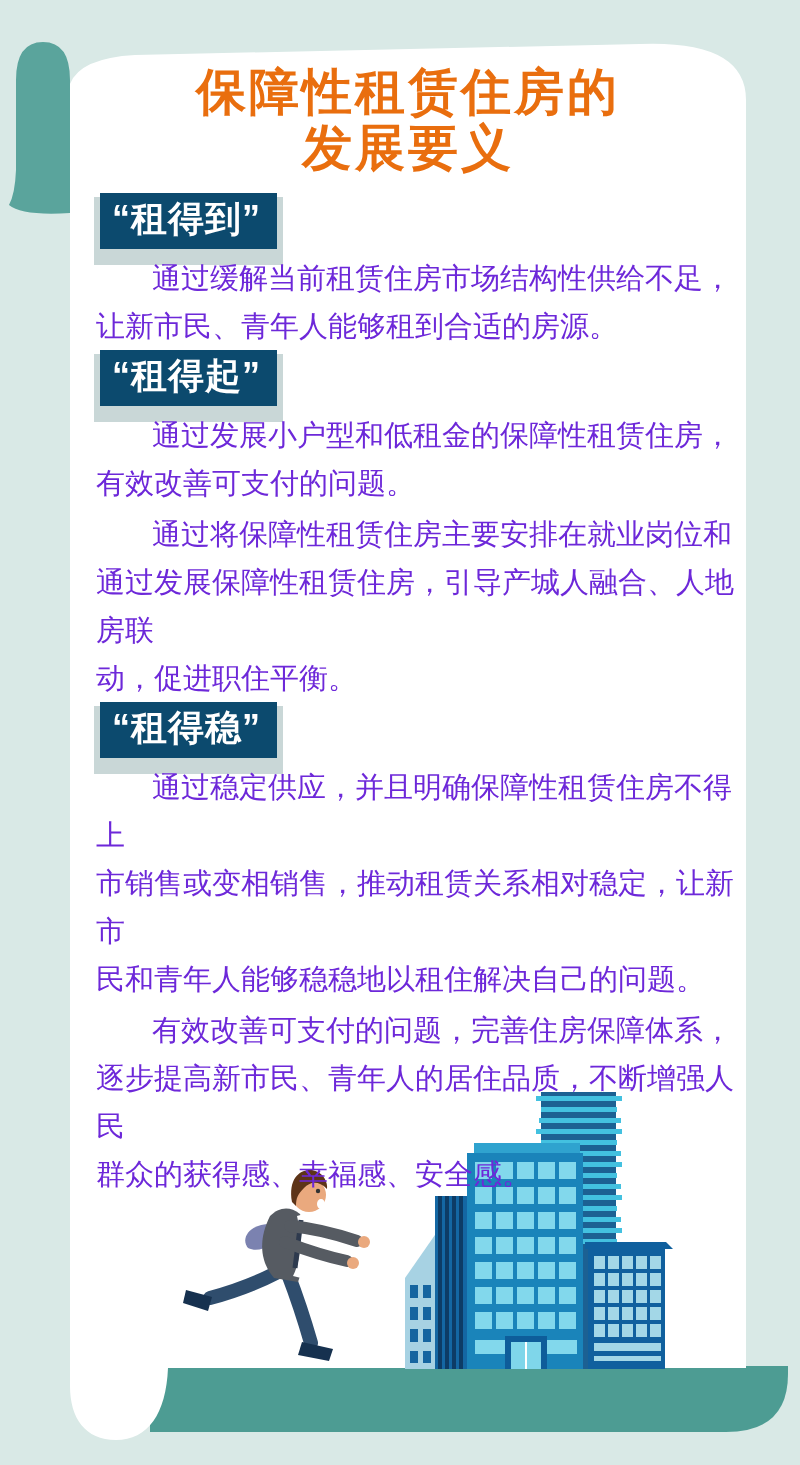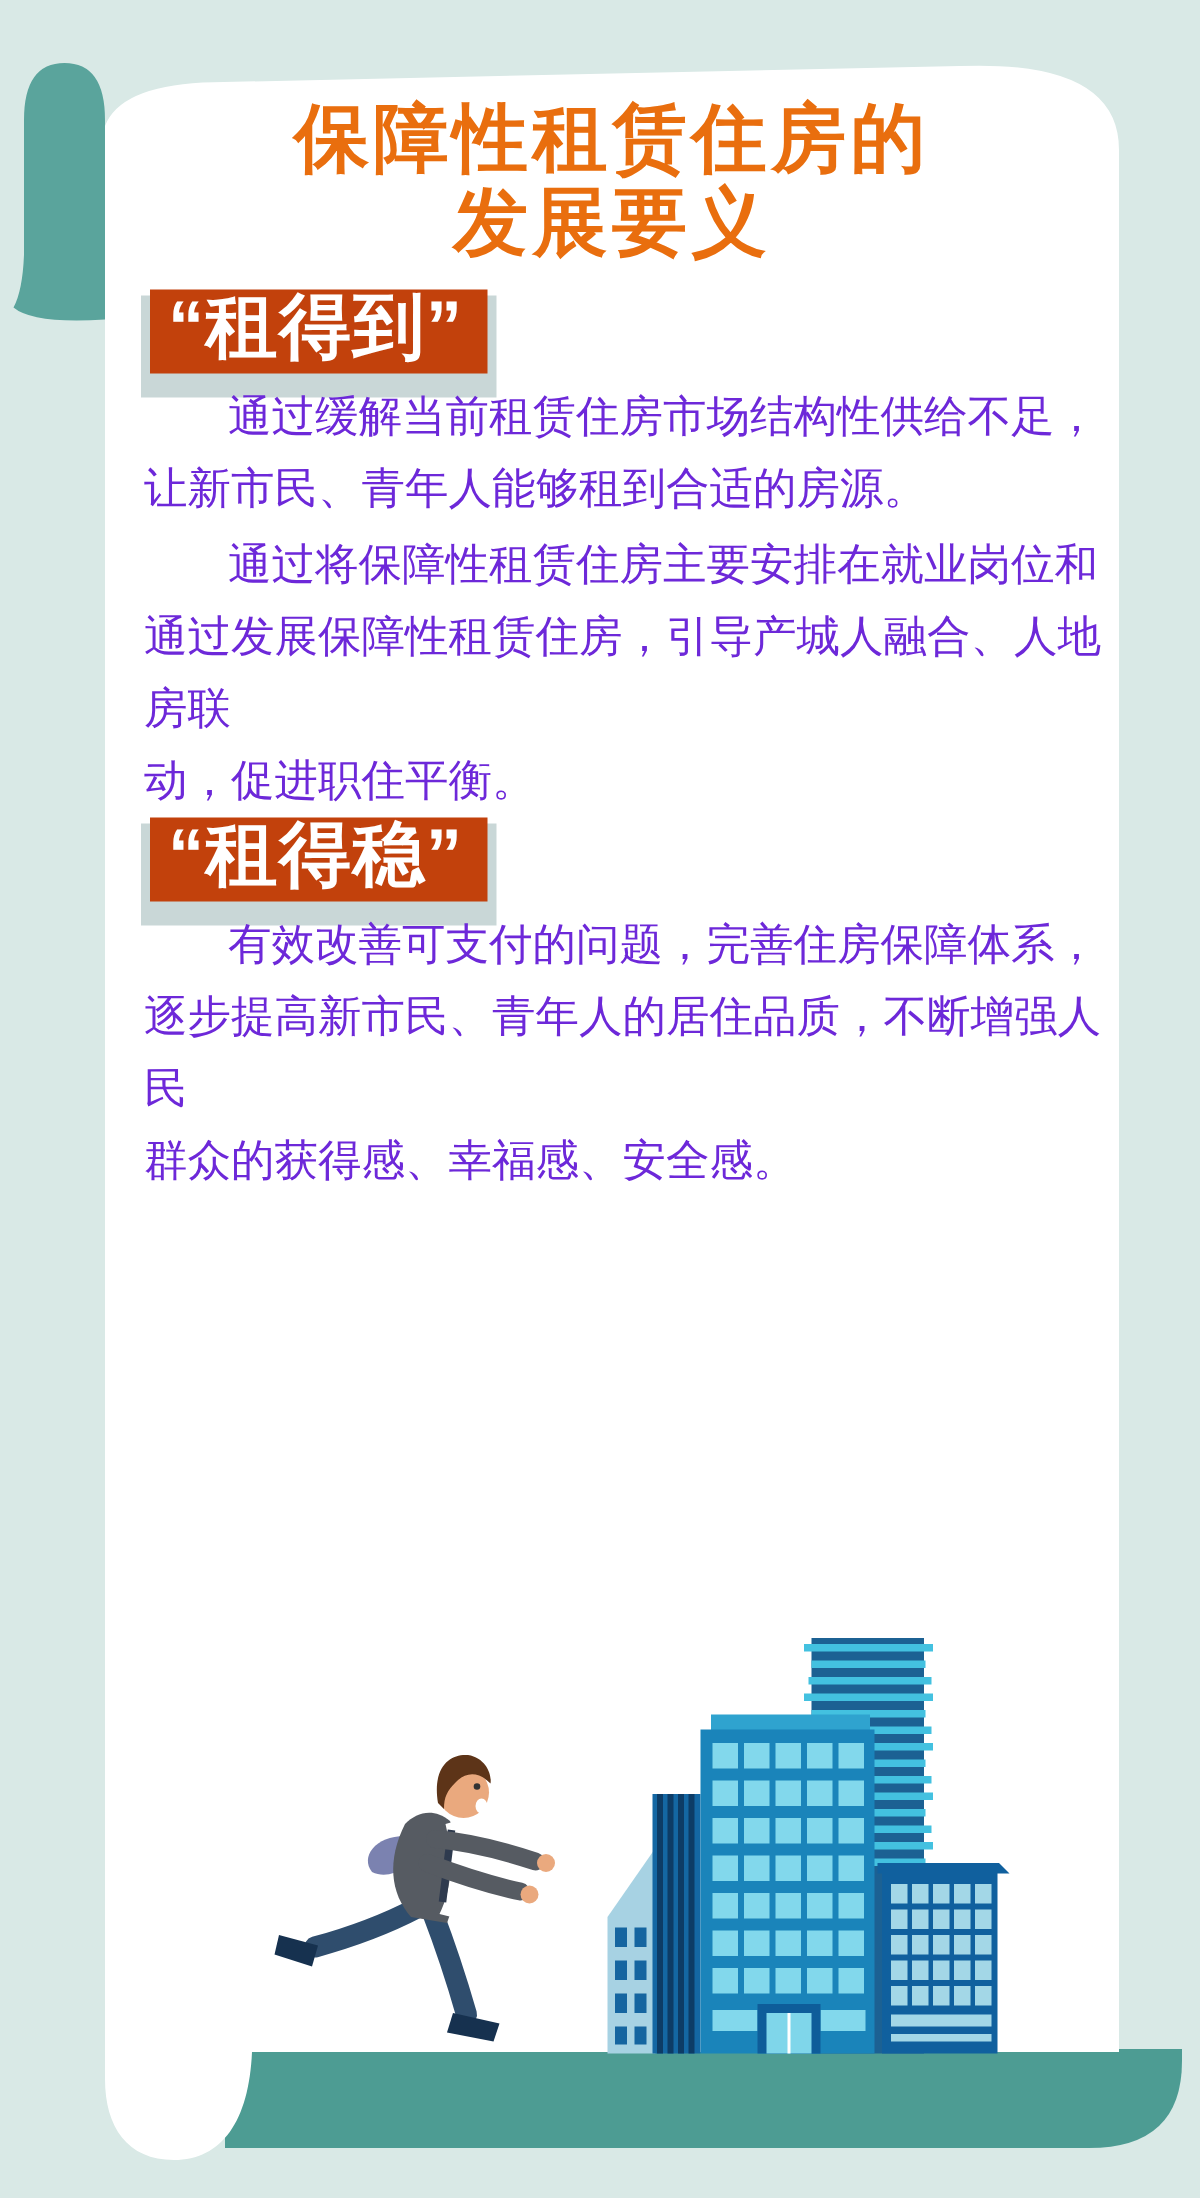--- a/index.html
+++ b/index.html
@@ -18,23 +18,23 @@
   .title{
     margin:14px 30px 17px 30px;
     font-size:50px;line-height:56px;font-weight:900;
     letter-spacing:3px;
     text-align:center;color:#e96e0e;
     white-space:pre-line;
   }
   .badge{
     display:inline-block;
     margin:0 0 2px 30px;
-    background:#c2410c;
+    background:#0c4a6e;
     color:#ffffff;
-    font-size:48px;font-weight:700;line-height:40px;
+    font-size:36px;font-weight:700;line-height:40px;
     padding:6px 16px 10px 12px;
     box-shadow:0 10px 0 6px #c9d7d7;
     letter-spacing:1px;
   }
   .para{
     margin:3px 12px 0 26px;
     font-size:29px;line-height:48px;font-weight:500;
     color:#6d28d9;
     text-indent:56px;
     white-space:pre-line;
@@ -216,29 +216,37 @@
 
     <div class="title">保障性租赁住房的
 发展要义</div>
 
     <div class="section">
       <span class="badge">“租得到”</span>
       <div class="para">通过缓解当前租赁住房市场结构性供给不足，
 让新市民、青年人能够租到合适的房源。</div>
     </div>
 
+    <div class="section">
+      <span class="badge">“租得起”</span>
+      <div class="para">通过发展小户型和低租金的保障性租赁住房，
+有效改善可支付的问题。</div>
+    </div>
 
     <div class="section">
       <div class="para">通过将保障性租赁住房主要安排在就业岗位和
 通过发展保障性租赁住房，引导产城人融合、人地房联
 动，促进职住平衡。</div>
     </div>
 
     <div class="section">
       <span class="badge">“租得稳”</span>
+      <div class="para">通过稳定供应，并且明确保障性租赁住房不得上
+市销售或变相销售，推动租赁关系相对稳定，让新市
+民和青年人能够稳稳地以租住解决自己的问题。</div>
     </div>
 
     <div class="section">
       <div class="para">有效改善可支付的问题，完善住房保障体系，
 逐步提高新市民、青年人的居住品质，不断增强人民
 群众的获得感、幸福感、安全感。</div>
     </div>
 
   </div>
 </div>

